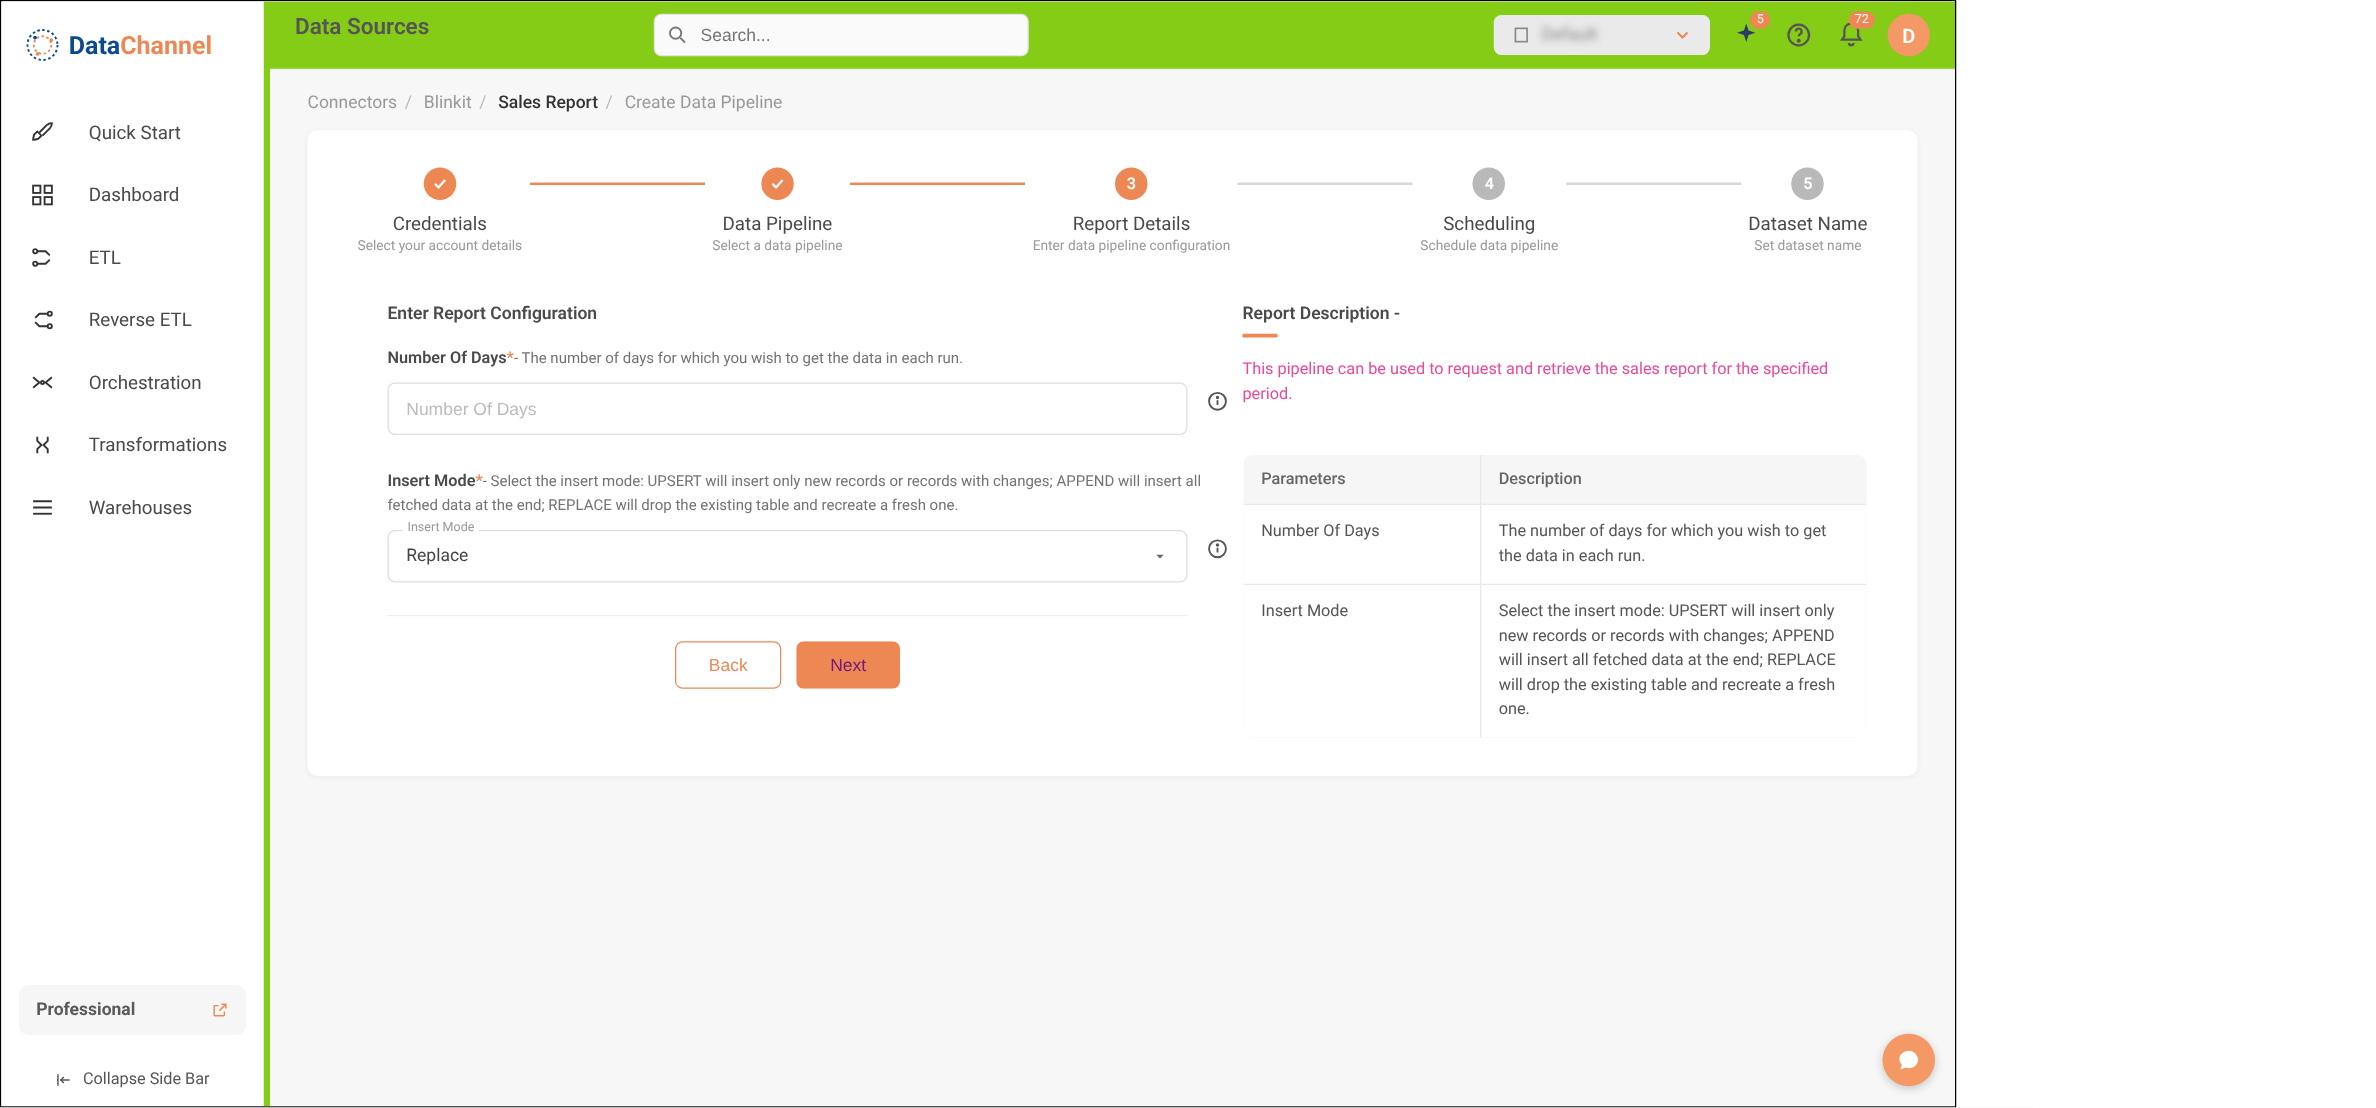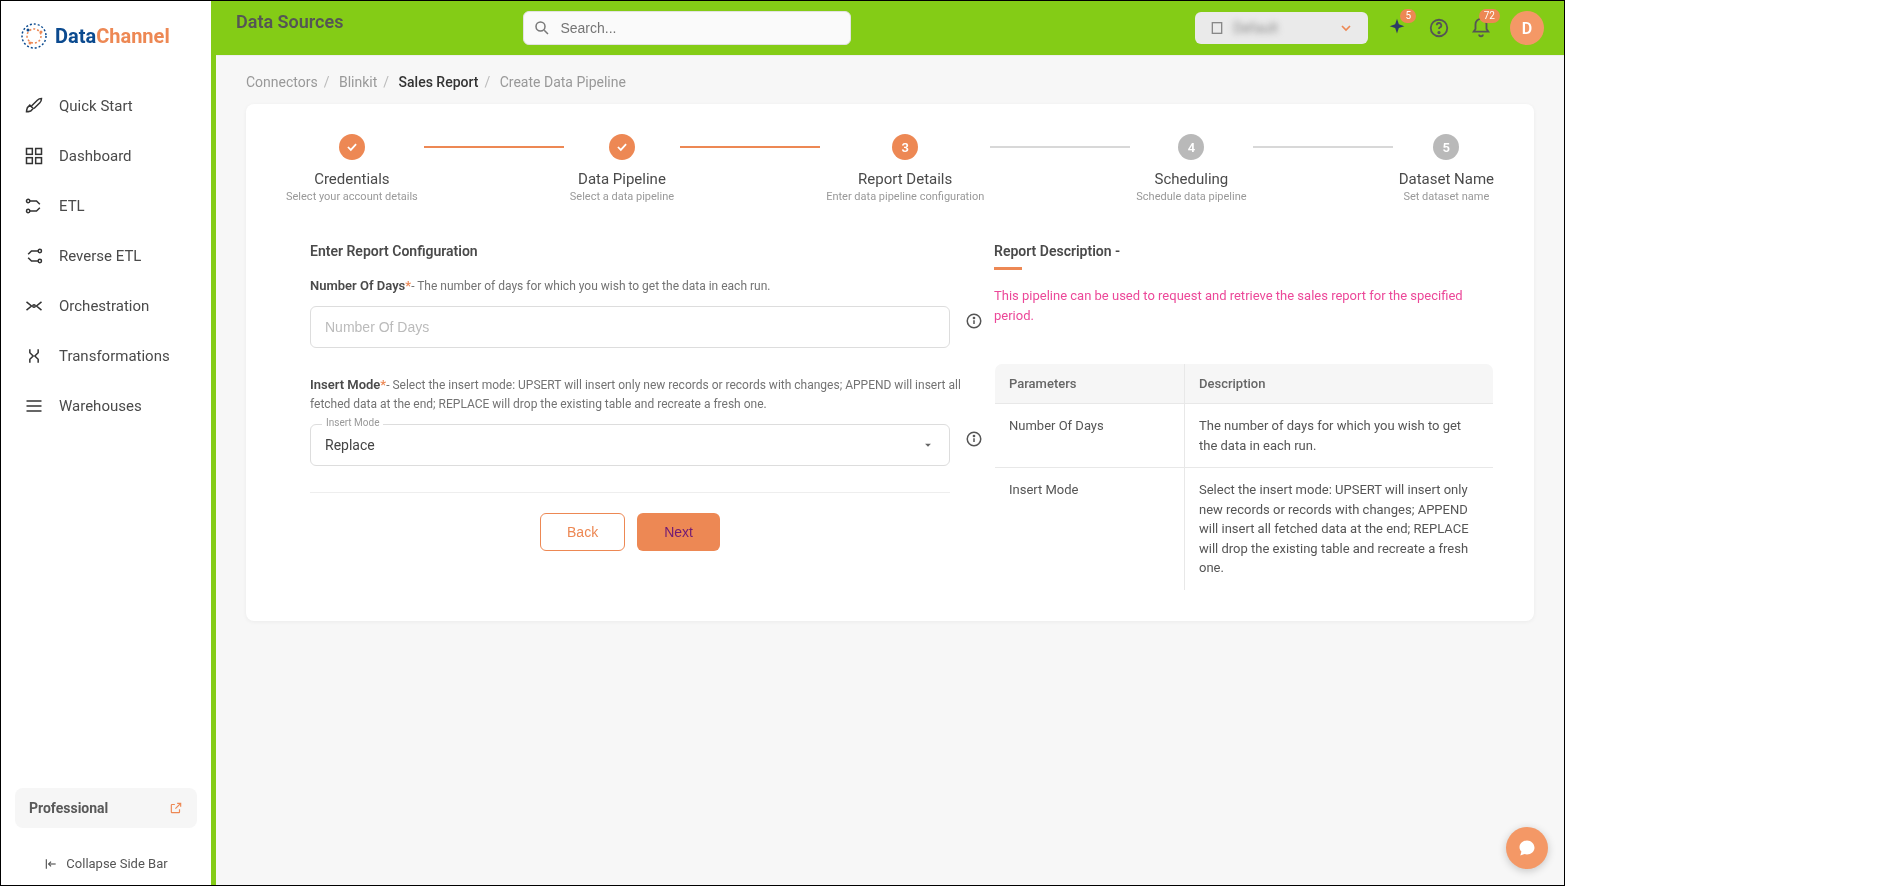--- a/index.html
+++ b/index.html
@@ -7,32 +7,32 @@
 .app { display: flex; height: 886px; width: 1565px; border: 1px solid #000; overflow: hidden; position: relative; }
 
 
 .sidebar { width: 215px; background: #fff; display: flex; flex-direction: column; border-right: 5px solid #84cc16; }
 .logo { padding: 20px 18px; display: flex; align-items: center; gap: 6px; }
 .logo-icon { width: 30px; height: 30px; }
 .logo-text { font-size: 20px; font-weight: 700; }
 .logo-text .blue { color: #0b4a8f; }
 .logo-text .orange { color: #ed8854; }
 .nav { flex: 1; padding-top: 10px; }
-.nav-item { display: flex; align-items: center; gap: 14px; padding: 14px 22px; color: #4a4a4a; font-size: 15px; cursor: pointer; }
+.nav-item { display: flex; align-items: center; gap: 26px; padding: 14px 22px; color: #4a4a4a; font-size: 15px; cursor: pointer; }
 .nav-item .icon { width: 22px; height: 22px; display: flex; align-items: center; justify-content: center; color: #333; }
 .plan-box { margin: 14px; padding: 12px 14px; background: #f6f6f6; border-radius: 8px; display: flex; align-items: center; justify-content: space-between; color: #595959; font-size: 14px; font-weight: bold; }
 .plan-box .ext { color: #ed8854; }
 .collapse-bar { display: flex; align-items: center; justify-content: center; gap: 8px; padding: 14px; color: #555; font-size: 13px; cursor: pointer; }
 
 
 .main { flex: 1; display: flex; flex-direction: column; background: #f7f7f7; overflow: auto; }
 .topbar { background: #84cc16; display: flex; align-items: flex-start; padding: 10px 20px; border-bottom: 1px solid #eee; }
 .page-title { font-size: 18px; font-weight: 600; color: #555; }
 .search-wrap { margin-left: 180px; position: relative; }
-.search-input { width: 328px; padding: 8px 12px 8px 36px; border: 1px solid #e2e2e2; border-radius: 6px; background: #fafafa; font-size: 14px; color: #888; }
+.search-input { width: 300px; padding: 8px 12px 8px 36px; border: 1px solid #e2e2e2; border-radius: 6px; background: #fafafa; font-size: 14px; color: #888; }
 .search-icon { position: absolute; left: 10px; top: 50%; transform: translateY(-50%); color: #777; }
 .topbar-right { margin-left: auto; display: flex; align-items: center; gap: 16px; }
 .workspace-select { background: #eaeaea; border-radius: 6px; padding: 8px 14px; display: flex; align-items: center; gap: 60px; color: #888; font-size: 14px; min-width: 170px; }
 .workspace-select .blur { filter: blur(3px); }
 .icon-btn { position: relative; width: 26px; height: 26px; display: flex; align-items: center; justify-content: center; color: #555; cursor: pointer; }
 .badge { position: absolute; top: -6px; right: -6px; background: #ed8854; color: #fff; font-size: 10px; border-radius: 10px; padding: 1px 5px; line-height: 12px; }
 .avatar { width: 34px; height: 34px; border-radius: 50%; background: #f49866; display: flex; align-items: center; justify-content: center; color: #fff; font-weight: 600; }
 
 
 .breadcrumb { padding: 18px 30px 14px; font-size: 14px; color: #999; }

